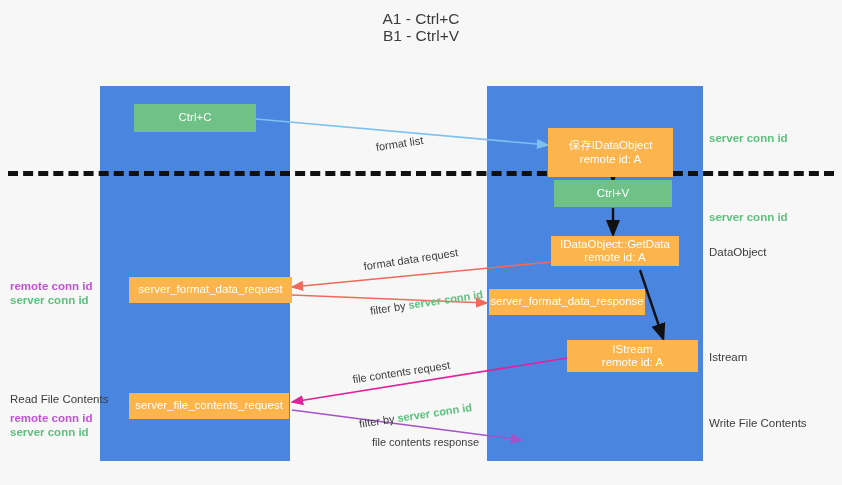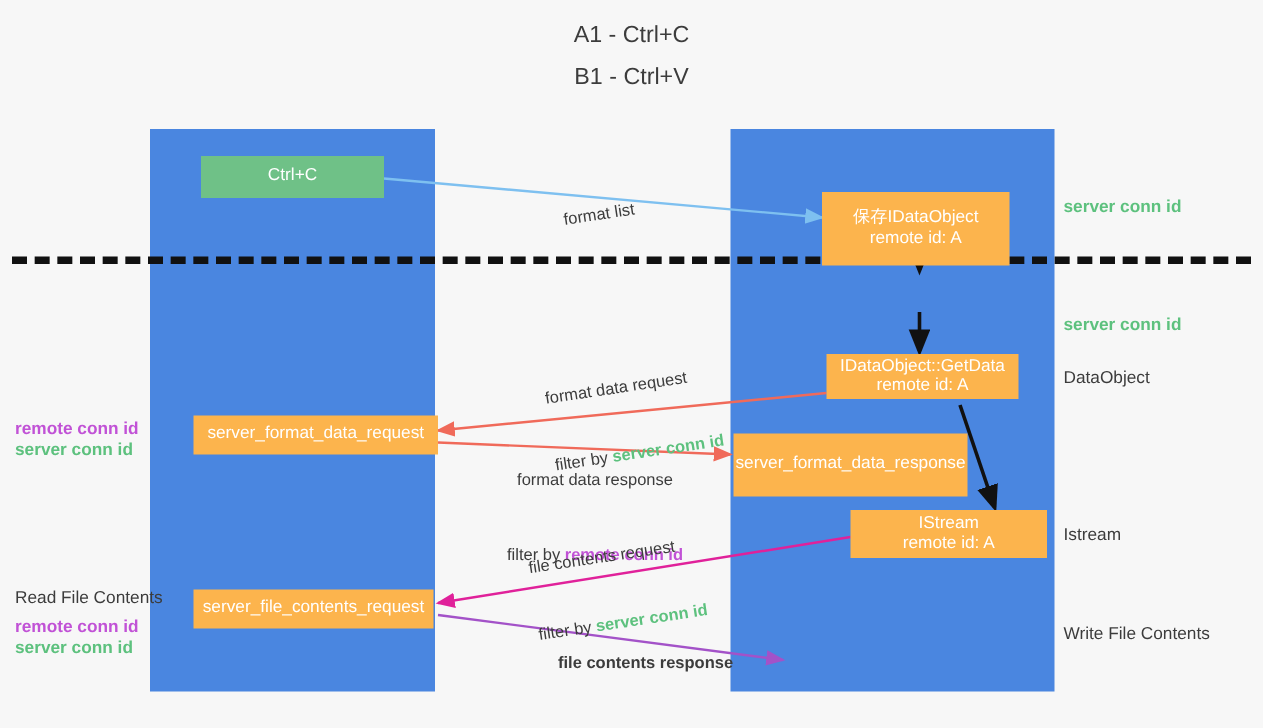--- a/index.html
+++ b/index.html
@@ -19,21 +19,21 @@
     position: absolute;
     inset: 0;
   }
   .abs { position: absolute; }
 
   
   .title {
     left: 0; right: 0; top: 10px;
     text-align: center;
     font-size: 15.5px;
-    line-height: 28px;
+    line-height: 17px;
     color: #3c3c3c;
     white-space: pre;
   }
 
   
   .col-head {
     text-align: center;
     font-size: 11.5px;
     line-height: 14px;
     color: #3c3c3c;
@@ -147,27 +147,28 @@
     <path d="M292,410 L522,440" stroke="#a352c8" stroke-width="1.6" fill="none" marker-end="url(#ah-purple)"></path>
   </svg>
 
   <div class="abs divider"></div>
 
   <div class="abs node green" style="left:134px; top:104px; width:122px; height:28px;">Ctrl+C</div>
 
   <div class="abs node orange" style="left:548px; top:128px; width:125px; height:49px;">保存IDataObject
 remote id: A</div>
 
+  <div class="abs node green" style="left:554px; top:180px; width:118px; height:27px;">Ctrl+V</div>
 
   <div class="abs node orange" style="left:551px; top:236px; width:128px; height:30px;">IDataObject::GetData
 remote id: A</div>
 
   <div class="abs node orange" style="left:129px; top:277px; width:163px; height:26px;">server_format_data_request</div>
 
-  <div class="abs node orange" style="left:489px; top:289px; width:156px; height:42px;">server_format_data_response</div>
+  <div class="abs node orange" style="left:489px; top:289px; width:156px; height:26px;">server_format_data_response</div>
 
   <div class="abs node orange" style="left:567px; top:340px; width:131px; height:32px;">IStream
 remote id: A</div>
 
   <div class="abs node orange" style="left:129px; top:393px; width:160px; height:26px;">server_file_contents_request</div>
 
 
   <div class="abs annot green" style="left:709px; top:131px;">server conn id</div>
   <div class="abs annot green" style="left:709px; top:210px;">server conn id</div>
   <div class="abs annot plain" style="left:709px; top:245px;">DataObject</div>
@@ -182,28 +183,24 @@
 
   <div class="abs edge-label rot-up" style="left:376px; top:110px;">
     <div>format list</div>
   </div>
 
   <div class="abs edge-label rot-up" style="left:367px; top:229px;">
     <div>format data request</div>
     <div><span>filter by </span><span class="g">server conn id</span></div>
   </div>
 
-  <div class="abs edge-label" style="left:338px; top:283px;">
-    <div style="text-align:center;">format data response</div>
-    <div style="margin-top:5px;"><span>filter by </span><span class="p">remote conn id</span></div>
-  </div>
 
   <div class="abs edge-label rot-up" style="left:356px; top:342px;">
     <div>file contents request</div>
     <div><span>filter by </span><span class="g">server conn id</span></div>
   </div>
 
   <div class="abs edge-label" style="left:344px; top:405px;">
-    <div style="margin-left:28px;font-weight:bold;">file contents response</div>
+    <div style="margin-left:28px;">file contents response</div>
     
   </div>
 
 </div>
 
 </body></html>

